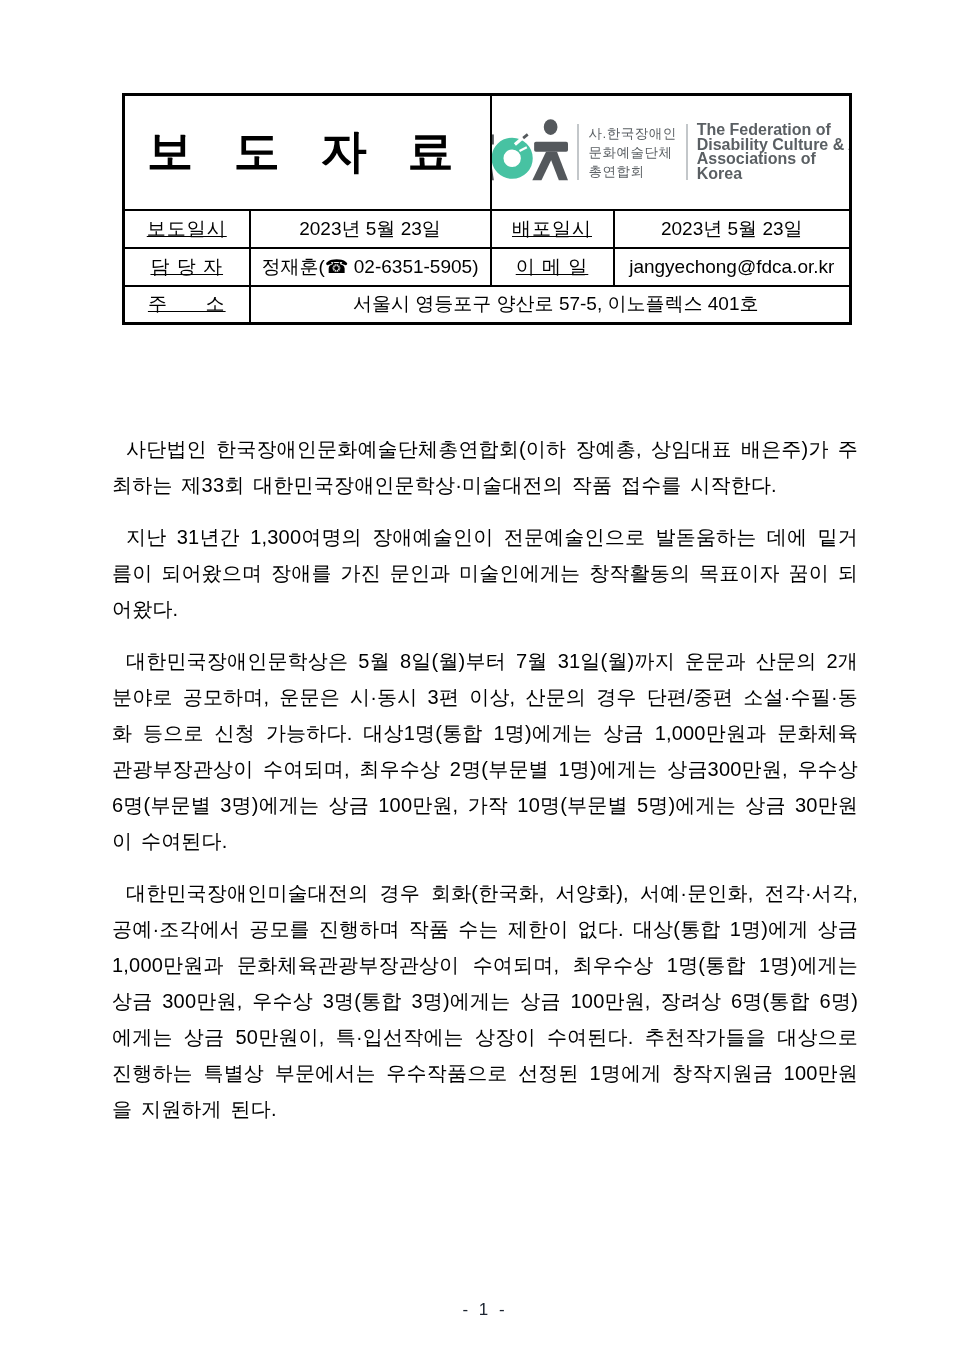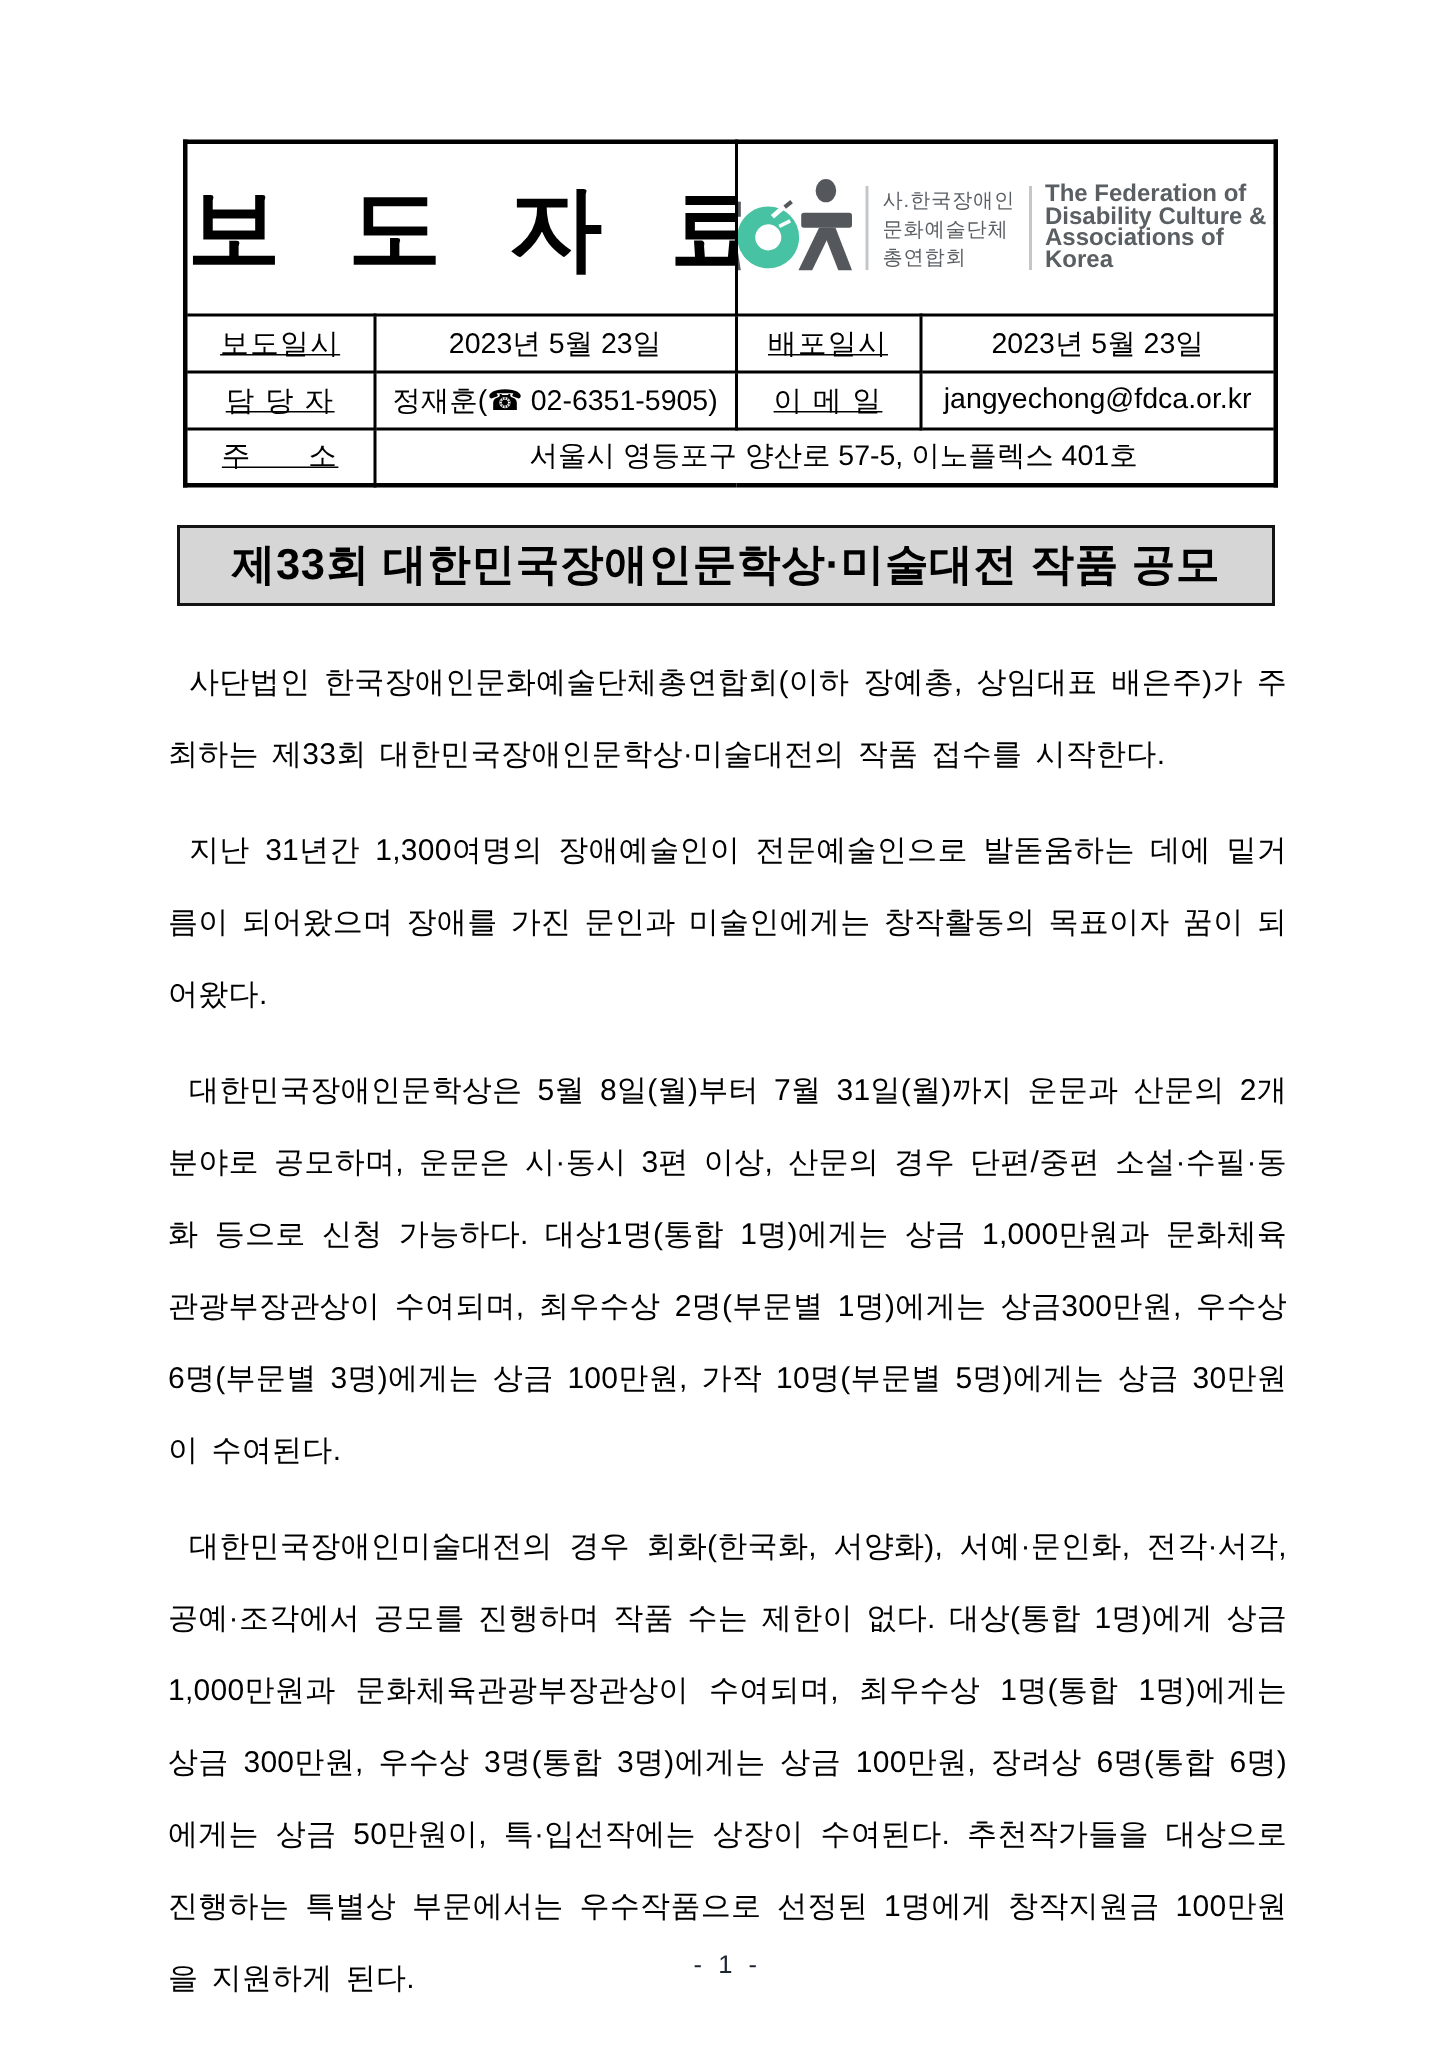--- a/index.html
+++ b/index.html
@@ -20,21 +20,21 @@
     width:727px;
     border-collapse:collapse;
     table-layout:fixed;
     border:3px solid #000;
   }
   .header-table td { border:2px solid #000; overflow:hidden; }
   tr.masthead-row { height:115px; }
   tr.info-row { height:38px; }
   .title-cell {
     text-align:center; vertical-align:middle;
-    font-size:62px; font-weight:900;
+    font-size:46px; font-weight:900;
     letter-spacing:14px; white-space:pre;
   }
   .logo-cell { vertical-align:middle;margin-left:16px; }
   .logo-wrap {
     display:flex; align-items:center; justify-content:center;
     gap:9px; padding:0 4px;
   }
   .logo-sep { width:2px; height:56px; background:#c3c7ca; flex:0 0 auto; }
   .logo-kr { font-size:13.5px; line-height:19px; color:#5a5f63; letter-spacing:0.5px; white-space:nowrap; }
   .logo-en { font-size:16px; font-weight:bold; line-height:14.5px; color:#5a5f63; white-space:nowrap; }
@@ -60,21 +60,21 @@
     border:2px solid #141414;
     display:flex; align-items:center; justify-content:center;
     font-size:29px; font-weight:800; letter-spacing:0.5px;
     white-space:nowrap;
   }
 
   
   .body-text {
     position:absolute; left:112px; top:431px;
     width:746px;
-    font-size:20px; line-height:48px;
+    font-size:20px; line-height:36px;
     text-align:justify;
   }
   .body-text p {
     margin:0 0 16px 0;
     text-indent:14px;
     word-spacing:3px;
     letter-spacing:0.2px;
   }
 
   
@@ -148,21 +148,20 @@
       <td class="label-cell">이 메 일</td>
       <td class="value-cell">jangyechong@fdca.or.kr</td>
     </tr>
     <tr class="info-row">
       <td class="label-cell">주      소</td>
       <td class="address-cell" colspan="3">서울시 영등포구 양산로 57-5, 이노플렉스 401호</td>
     </tr>
   </tbody>
     </table>
 
-  <div class="banner">제33회 대한민국장애인문학상·미술대전 작품 공모</div>
 
   <div class="body-text">
     <p>사단법인 한국장애인문화예술단체총연합회(이하 장예총, 상임대표 배은주)가 주최하는 제33회 대한민국장애인문학상·미술대전의 작품 접수를 시작한다.</p>
     <p>지난 31년간 1,300여명의 장애예술인이 전문예술인으로 발돋움하는 데에 밑거름이 되어왔으며 장애를 가진 문인과 미술인에게는 창작활동의 목표이자 꿈이 되어왔다.</p>
     <p>대한민국장애인문학상은 5월 8일(월)부터 7월 31일(월)까지 운문과 산문의 2개 분야로 공모하며, 운문은 시·동시 3편 이상, 산문의 경우 단편/중편 소설·수필·동화 등으로 신청 가능하다. 대상1명(통합 1명)에게는 상금 1,000만원과 문화체육관광부장관상이 수여되며, 최우수상 2명(부문별 1명)에게는 상금300만원, 우수상 6명(부문별 3명)에게는 상금 100만원, 가작 10명(부문별 5명)에게는 상금 30만원이 수여된다.</p>
     <p>대한민국장애인미술대전의 경우 회화(한국화, 서양화), 서예·문인화, 전각·서각, 공예·조각에서 공모를 진행하며 작품 수는 제한이 없다. 대상(통합 1명)에게 상금 1,000만원과 문화체육관광부장관상이 수여되며, 최우수상 1명(통합 1명)에게는 상금 300만원, 우수상 3명(통합 3명)에게는 상금 100만원, 장려상 6명(통합 6명)에게는 상금 50만원이, 특·입선작에는 상장이 수여된다. 추천작가들을 대상으로 진행하는 특별상 부문에서는 우수작품으로 선정된 1명에게 창작지원금 100만원을 지원하게 된다.</p>
   </div>
 
   <div class="page-footer">- 1 -</div>
 

